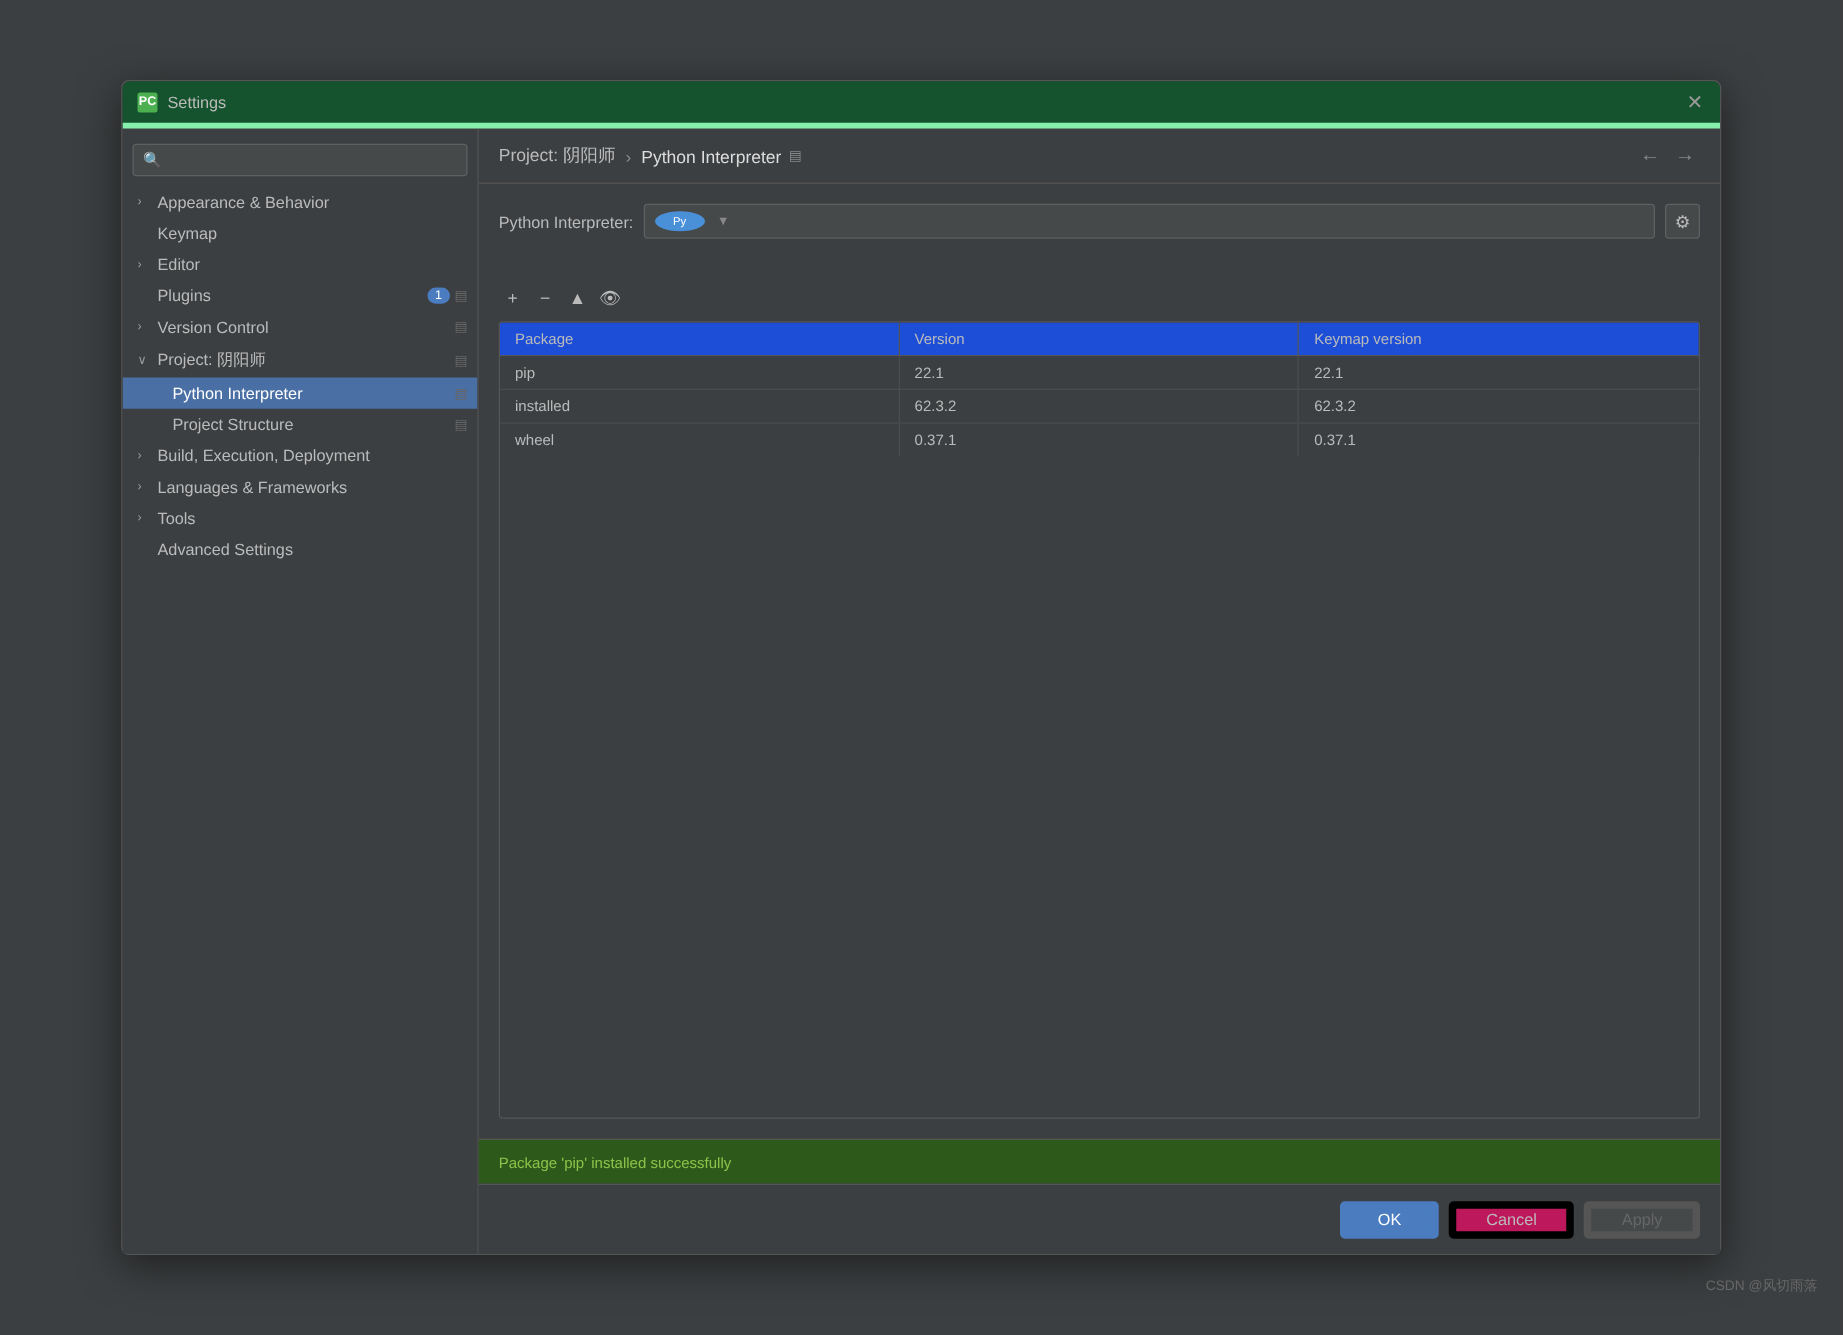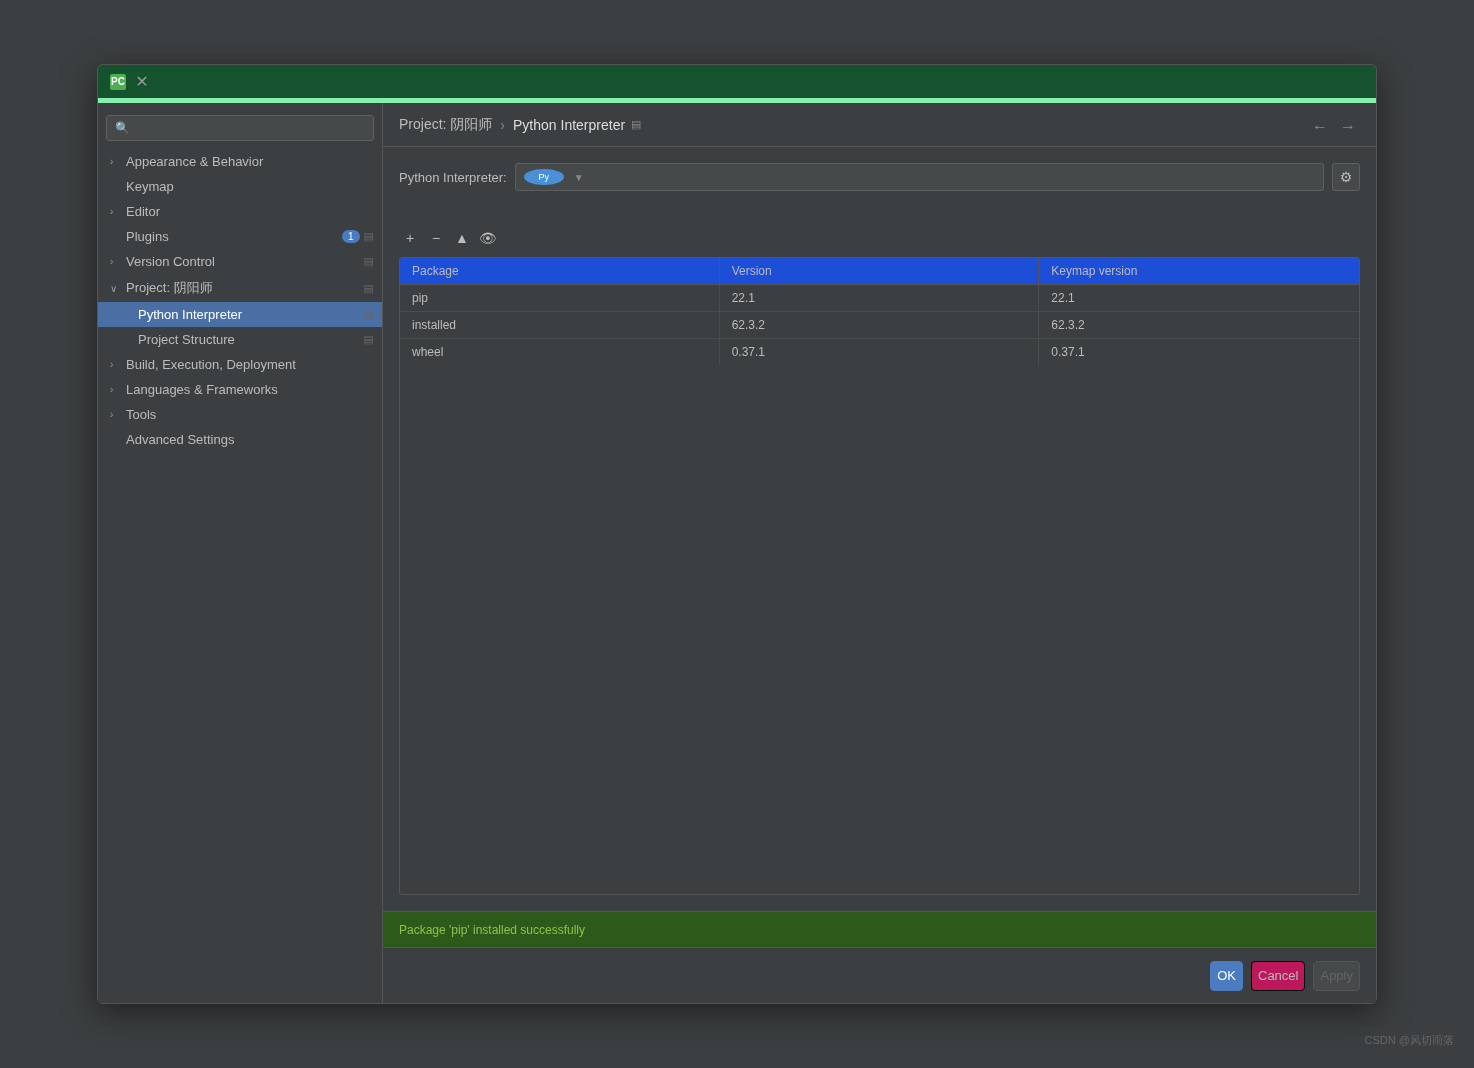--- a/index.html
+++ b/index.html
@@ -311,23 +311,23 @@
       border-top: 1px solid #555;
       display: flex;
       align-items: center;
       justify-content: flex-end;
       padding: 0 16px;
       gap: 8px;
       background: #3c3f41;
     }
     .btn {
       height: 30px;
-      padding: 0 6px;
+      padding: 0 24px;
       border-radius: 4px;
-      border: 1px solid #000000;
+      border: 6px solid #000000;
       cursor: pointer;
       font-size: 13px;
       display: flex;
       align-items: center;
       justify-content: center;
     }
     .btn-primary {
       background: #4a7cbf;
       border-color: #4a7cbf;
       color: white;
@@ -336,35 +336,36 @@
       background: #be185d;
       color: #bbb;
     }
     .btn-disabled {
       background: #45494a;
       color: #666;
       border-color: #555;
     }
     .watermark {
       position: absolute;
-      bottom: 20px;
+      bottom: 32px;
       right: 20px;
       color: #666;
       font-size: 11px;
     }
   </style>
 </head>
 <body>
 
 <div class="dialog">
 
   <div class="title-bar">
     <div class="title-bar-icon">
       <span>PC</span>
     </div>
+    <span class="title-bar-text">Settings</span>
     <div class="title-bar-close">✕</div>
   </div>
 
   <div class="main-content">
 
     <div class="sidebar">
       <div class="search-box">
         <span>🔍</span>
       </div>
 

